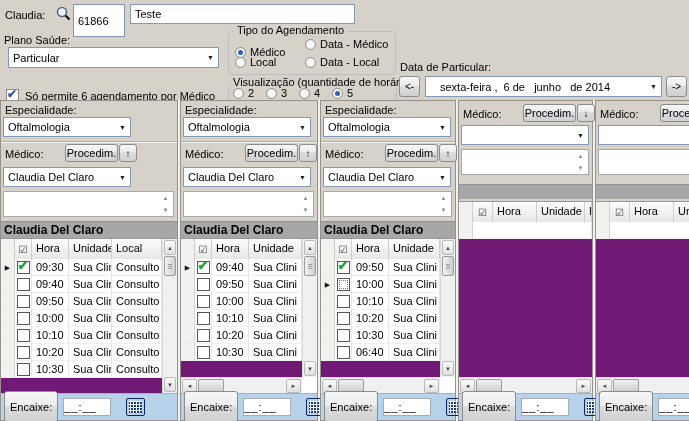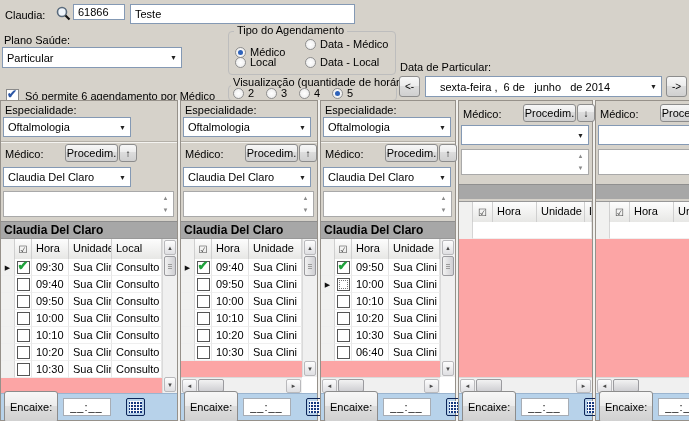--- a/index.html
+++ b/index.html
@@ -59,21 +59,21 @@
   .empty .band{top:83px;height:15px;line-height:14px}
 
   .grid{position:absolute;left:0;right:0;bottom:27px;background:#fff;border-top:1px solid #989898;overflow:hidden}
   .full .grid{top:137px}
   .empty .grid{top:100px}
   .ghead{display:flex;height:20px;background:linear-gradient(#fdfdfd,#e7e7e5);border-bottom:1px solid #bfbfbf;overflow:hidden}
   .has-v .ghead{margin-right:15px}
   .hc{border-right:1px solid #cfcfcf;padding-left:4px;line-height:19px;font-size:11px;white-space:nowrap;overflow:hidden;flex:none;box-sizing:border-box}
   .hc.c-sel{padding:0;background:#f1f1f0}
   .hc.c-cb{display:flex;align-items:center;justify-content:center;font-size:10px;color:#444;padding:0}
-  .grid-body{position:absolute;top:20px;left:0;right:0;bottom:0;background:#fca5a5;overflow:hidden}
+  .grid-body{position:absolute;top:20px;left:0;right:0;bottom:0;background:#701a75;overflow:hidden}
   .has-v .grid-body{right:15px}
   .has-h .grid-body{bottom:16px}
   .grow{display:flex;height:17px;background:#fff}
   .rc{border-right:1px solid #e6e6e6;border-bottom:1px solid #efefef;line-height:16px;font-size:11px;padding-left:4px;white-space:nowrap;overflow:hidden;flex:none;box-sizing:border-box}
   .rc.c-sel{padding:0;background:#f1f1f0;border-right:1px solid #d5d5d5;text-align:center;font-size:7px;line-height:17px;color:#111}
   .rc.c-cb{display:flex;align-items:center;justify-content:center;padding:0}
   .c-sel{width:14px}
   .c-cb{width:17px}
   .c-hora{width:37px}
   .c-uni{width:43px}
@@ -92,43 +92,43 @@
   .vs-thumb{position:absolute;left:1px;right:1px;top:17px;height:20px;background:linear-gradient(90deg,#f2f2f2,#cfcfd3);border:1px solid #9b9b9f;border-radius:2px;box-sizing:border-box}
   .vs-thumb::after{content:'';position:absolute;left:3px;right:3px;top:7px;height:5px;background:repeating-linear-gradient(#9b9b9b 0 1px,transparent 1px 2px)}
   .hscroll{position:absolute;left:0;right:0;bottom:0;height:16px;background:#f0f0f0;border-top:1px solid #dadada;display:flex;align-items:center;box-sizing:border-box}
   .has-v .hscroll{right:15px}
   .hs-btn{width:15px;height:14px;margin:0 1px;background:linear-gradient(#fdfdfd,#dfdfe2);border:1px solid #b9b9bc;border-radius:2px;display:flex;align-items:center;justify-content:center;font-size:6px;color:#4c4c4c;box-sizing:border-box;flex:none}
   .hs-right{margin-left:auto}
   .hs-thumb{width:26px;height:13px;background:linear-gradient(#f2f2f2,#cfcfd3);border:1px solid #9b9b9f;border-radius:2px;box-sizing:border-box;flex:none}
 
   .encaixe{position:absolute;left:0;right:0;bottom:0;height:27px;background:#b7d2ea;border-top:1px solid #9ab4cf;display:flex;align-items:center;padding:0 3px;box-sizing:border-box}
   .enc-btn{height:32px;flex:none}
-  .enc-input{width:48px;height:18px;background:#fff;border:1px solid #a7adb5;margin-left:5px;line-height:17px;padding-left:6px;letter-spacing:1px;box-sizing:border-box;flex:none;overflow:hidden}
+  .enc-input{width:48px;height:18px;background:#fff;border:1px solid #a7adb5;margin-left:5px;line-height:17px;letter-spacing:1px;box-sizing:border-box;flex:none;overflow:hidden}
   .cal{width:19px;height:18px;margin-left:15px;flex:none;background:#16387e;border:1px solid #0d2558;border-radius:2px;box-sizing:border-box;
     background-image:repeating-linear-gradient(0deg,transparent 0 2px,rgba(255,255,255,.95) 2px 3px),repeating-linear-gradient(90deg,transparent 0 2px,rgba(255,255,255,.95) 2px 3px);
     background-size:100% 100%;background-position:1px 1px;background-clip:content-box;padding:2px}
 
   .date-combo{height:21px}
   .nav-btn{position:absolute;width:21px;height:21px;padding:0;font-size:10px}
 </style>
 </head>
 <body>
 
 <div class="lbl" style="left:5px;top:9px">Claudia:</div>
 <div class="abs" style="left:55px;top:5px;width:17px;height:17px">
   <svg width="17" height="17" viewBox="0 0 17 17">
     <circle cx="7" cy="7" r="4.5" fill="#eef4fa" stroke="#5a6b7c" stroke-width="1.6"></circle>
     <line x1="10.5" y1="10.5" x2="14.5" y2="14.5" stroke="#111" stroke-width="2.2"></line>
   </svg>
 </div>
-<input class="tinput" style="left: 73px; top: 4px; width: 52px; height: 16px;" readonly="" value="61866">
+<input class="tinput" style="left: 73px; top: 4px; width: 52px; height: 33px;" readonly="" value="61866">
 <input class="tinput" style="left: 130px; top: 4px; width: 225px; height: 20px;" readonly="" value="Teste">
 
 <div class="lbl" style="left:4px;top:34px">Plano Saúde:</div>
-<div class="combo" style="left:2px;top:47px;width:180px;height:21px">
+<div class="combo" style="left:8px;top:47px;width:211px;height:21px">
   <span class="combo-text">Particular</span>
   <span class="combo-arrow">▼</span>
 </div>
 
 <span class="chk on" style="left:6px;top:89px"></span>
 <div class="lbl" style="left:25px;top:90px">Só permite 6 agendamento por Médico</div>
 
 <div class="gbox" style="left:228px;top:31px;width:168px;height:44px">
   <span class="gbox-title">Tipo do Agendamento</span>
   <div class="ri" style="left:6px;top:14px">

